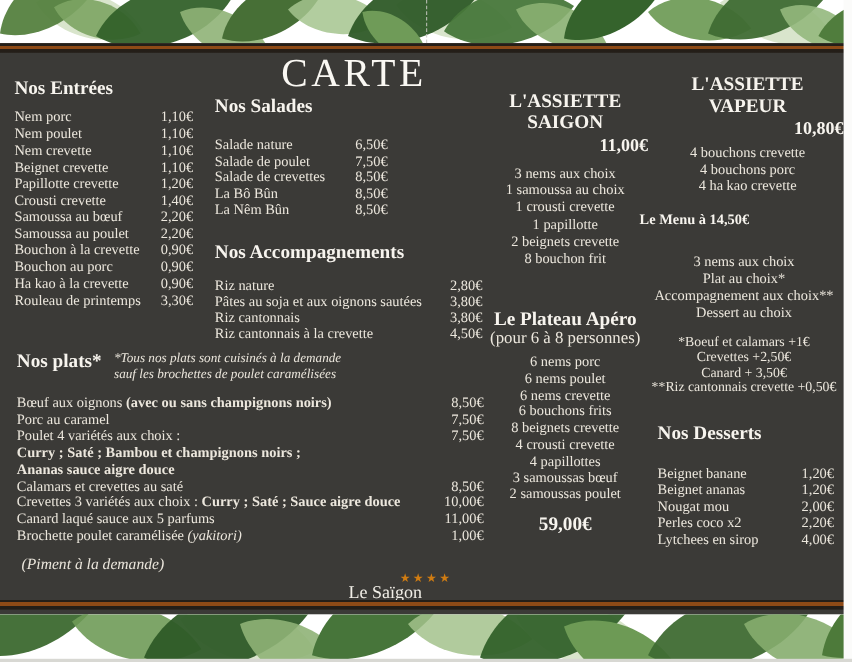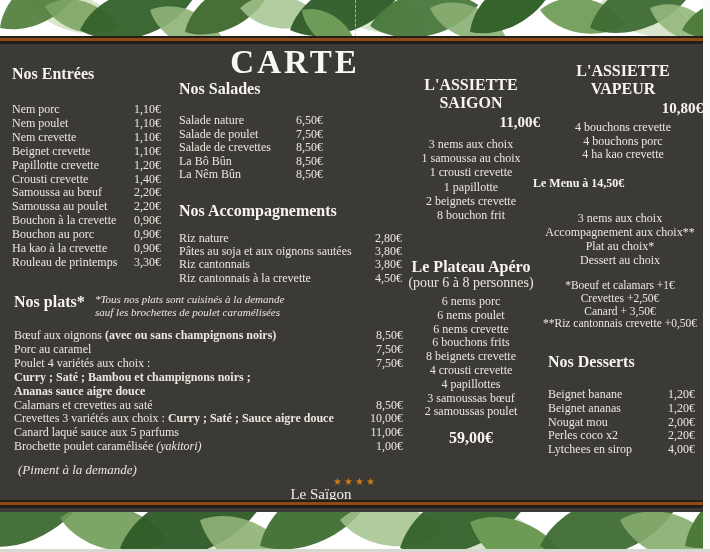--- a/index.html
+++ b/index.html
@@ -11,28 +11,28 @@
        background:linear-gradient(to bottom,#241e18 0 2px,var(--accent-line,#8e4a16) 2px 5px,#241e18 5px 8px)}
   .sep-top{top:36px}
   .sep-bottom{top:500px}
   .leaves{position:absolute;left:0;display:block}
   .leaves.top{top:0}
   .leaves.bottom{top:512px}
   .seam{position:absolute;top:0;left:355px;height:36px;border-left:1px dashed #c9c9c3;opacity:.8}
   .edge-right{position:absolute;top:0;right:0;width:7px;height:552px;background:#fbfbfa}
   .edge-bottom{position:absolute;left:0;bottom:0;width:710px;height:3px;background:#d8d8d3}
   .title{position:absolute;top:44px;left:0;width:590px;text-align:center;color:#faf8f3;
-         font-size:33px;letter-spacing:3px;font-weight:bold}
+         font-size:33px;letter-spacing:3px;font-weight:normal}
   .sec{position:absolute;color:var(--text,#ece7dd)}
   .h{font-size:16px;font-weight:bold;color:#f7f4ee;line-height:19px}
   .row{display:flex;justify-content:space-between;font-size:12px;line-height:13.9px;white-space:nowrap}
   .row .pr{margin-left:6px}
   
   .entrees{top:64px;left:12px;width:149px}
-  .entrees .rows{margin-top:20px}
+  .entrees .rows{margin-top:8px}
   .salades{top:79px;left:179px;width:144px}
   .salades .rows{margin-top:16px}
   .salades .row{line-height:13.6px}
   .accomp{top:201px;left:179px;width:223px}
   .accomp .rows{margin-top:12px}
   .accomp .row{line-height:13.2px}
   .plats{top:292px;left:14px;width:389px}
   .plats .note{position:absolute;left:81px;top:1px;width:260px;font-style:italic;font-size:11px;line-height:13px}
   .plats .rows{margin-top:18px}
   .plats .row{line-height:13.9px}
@@ -330,22 +330,22 @@
         <div class="crow">4 bouchons porc</div>
         <div class="crow">4 ha kao crevette</div>
       </div>
   </section>
 
   <section class="sec centercol menusec">
     <h2 class="h">Le Menu à 14,50€</h2>
     <div class="crows">
 
     <div class="crow">3 nems aux choix</div>
+        <div class="crow">Plat au choix*</div>
         <div class="crow">Accompagnement aux choix**</div>
-        <div class="crow">Plat au choix*</div>
         <div class="crow">Dessert au choix</div>
       </div>
     <div class="crows supps">
 
     <div class="crow">*Boeuf et calamars +1€</div>
         <div class="crow">Crevettes +2,50€</div>
         <div class="crow">Canard + 3,50€</div>
         <div class="crow">**Riz cantonnais crevette +0,50€</div>
       </div>
   </section>

